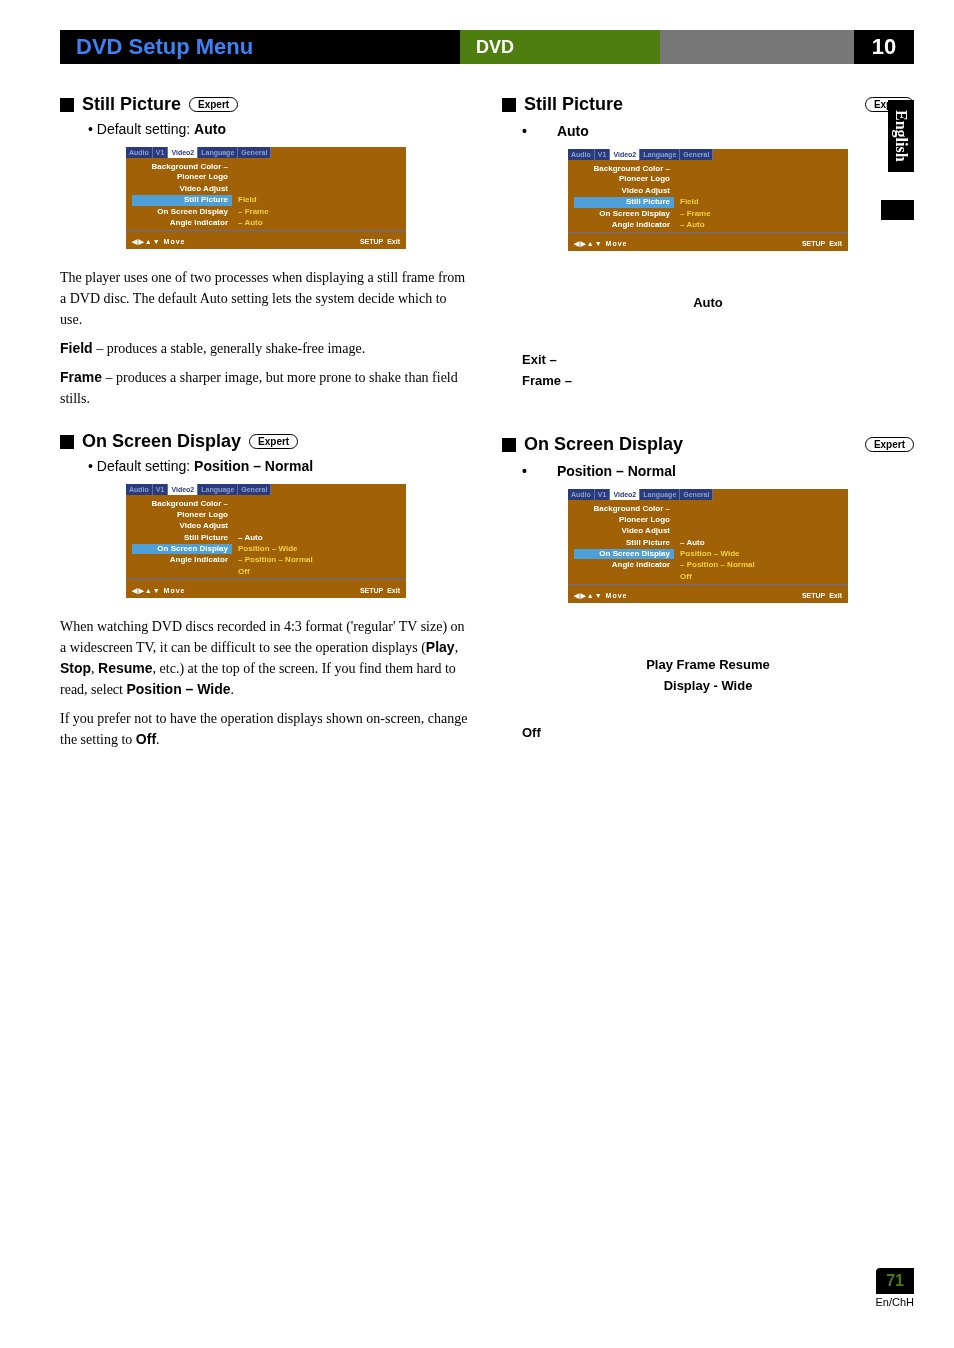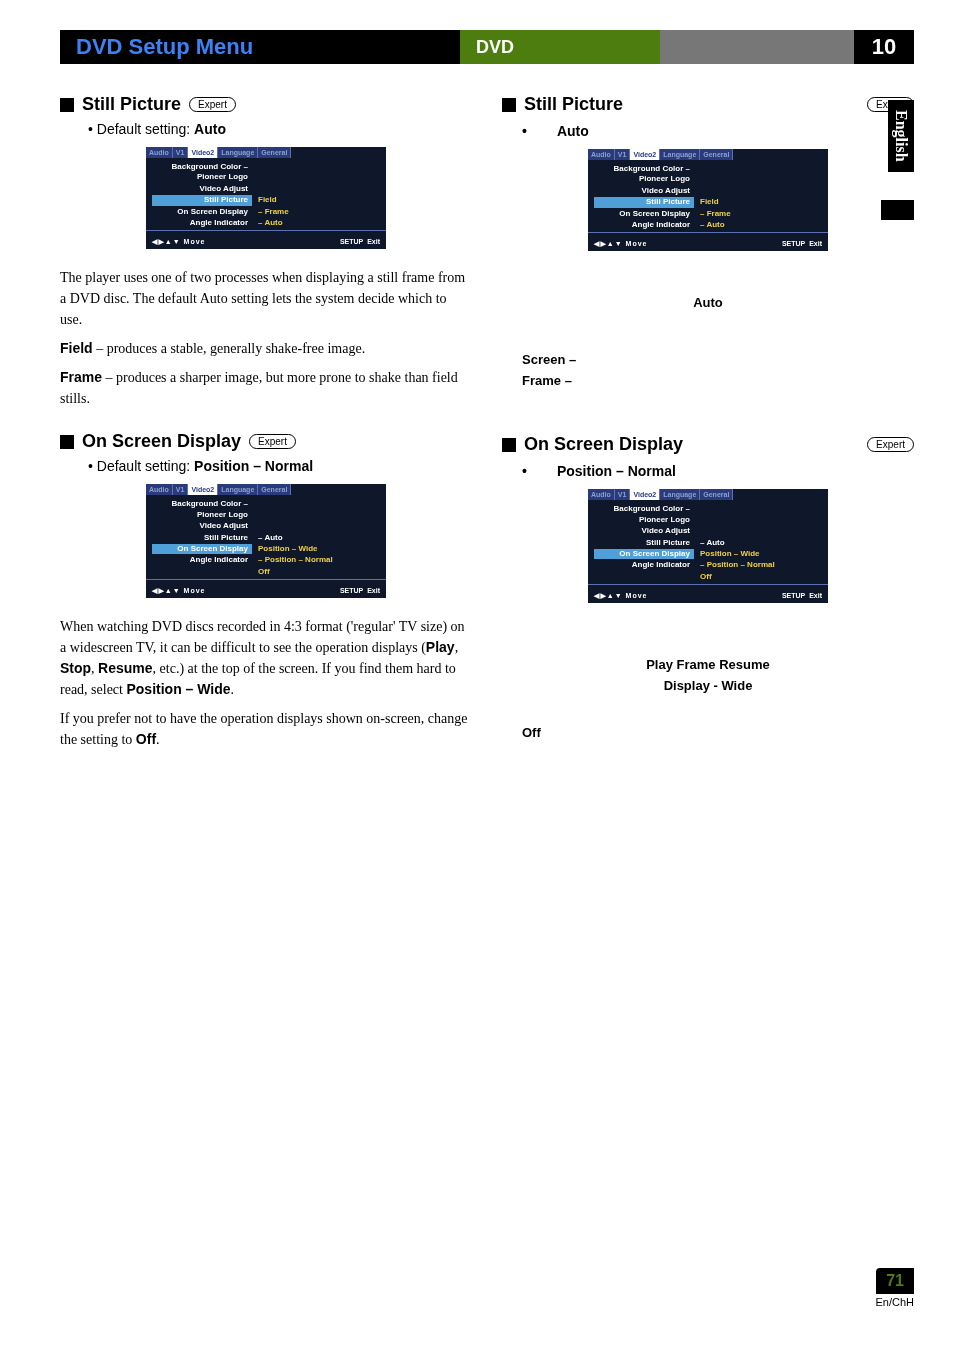--- a/index.html
+++ b/index.html
@@ -64,34 +64,34 @@
     gap: 8px;
     margin-bottom: 6px;
   }
   .black-box { width: 14px; height: 14px; background: #000; display: inline-block; }
   .section-title { font-weight: bold; font-size: 18px; }
   .pill {
     border: 1px solid #000;
     border-radius: 10px;
     font-size: 10px;
     padding: 1px 8px;
-    font-weight: normal;
+    font-weight: bold;
     display: inline-flex;
     align-items: center;
   }
   .default-line { margin-left: 28px; font-size: 14px; margin-bottom: 10px; }
   .default-line .bullet { font-weight: normal; }
   .bold { font-weight: bold; }
   .body-text { font-size: 14px; line-height: 1.5; margin: 8px 0; font-family: Georgia, 'Times New Roman', serif; }
   .osd-block {
-    width: 240px;
+    width: 280px;
     margin: 10px auto 18px auto;
     font-size: 8px;
     color: #fff;
-    background: #0f172a;
+    background: #a16207;
   }
   .osd-tabs { display: flex; }
   .osd-tab {
     padding: 2px 3px;
     background: #2a3a7a;
     color: #8aa0d0;
     font-weight: bold;
     font-size: 7px;
     border-right: 1px solid #5c70b0;
   }
@@ -317,21 +317,21 @@
       </div>
       <div class="osd-footer">
         <span class="arrows">◀▶▲▼ Move</span>
         <span><span>SETUP</span>&nbsp;&nbsp;<span>Exit</span></span>
       </div>
     </div>
 
     <div style="height:20px"></div>
     <div class="right-center">Auto</div>
     <div style="height:30px"></div>
-    <div class="right-line">Screen –</div>
+    <div class="right-line">Exit –</div>
     <div class="right-line">Frame –</div>
 
     <div style="height:40px"></div>
 
     <div class="section-heading">
       <div class="left-group">
         <span class="black-box"></span>
         <span class="section-title">On Screen Display</span>
       </div>
       <span class="pill">Expert</span>

